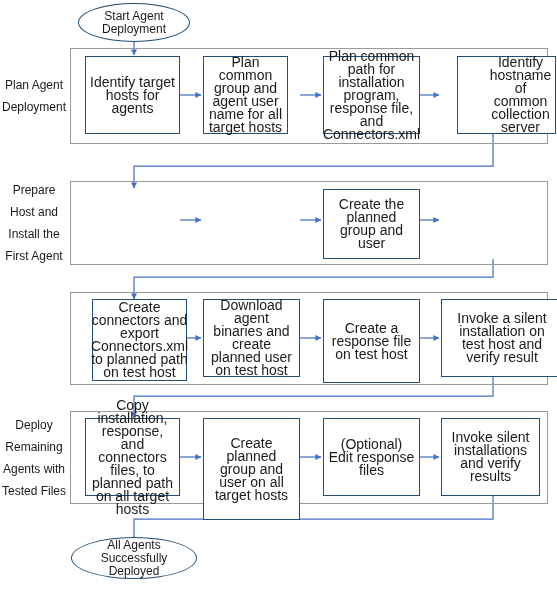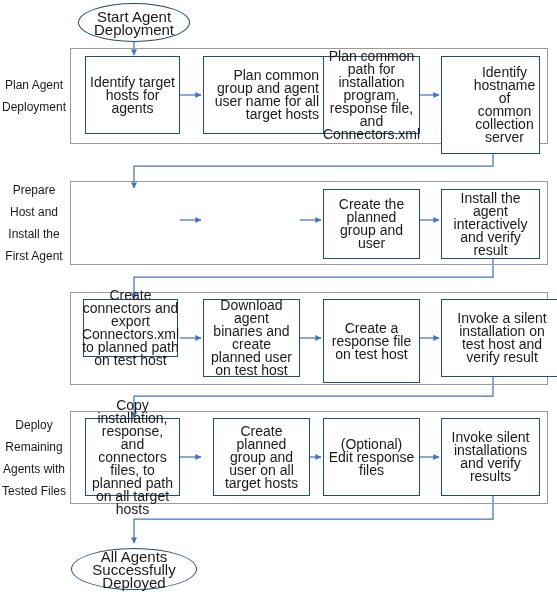--- a/index.html
+++ b/index.html
@@ -14,21 +14,21 @@
 
   
   .terminator{
     position:absolute;
     border:1.3px solid #1F4E79;
     border-radius:50%;
     background:#ffffff;
     display:flex;align-items:center;justify-content:flex-end;
     text-align:center;
     color:#1a1a1a;
-    font-size:15px;
+    font-size:12px;
     line-height:13px;
     box-sizing:border-box;
   }
   .terminator span{display:block;padding:0 6px;}
 
   
   .group{
     position:absolute;
     border:1.2px solid #9a9a9a;
     background:transparent;
@@ -107,69 +107,66 @@
     <span>Start Agent Deployment</span>
   </div>
 
   <div class="group" style="left:70px;top:48px;width:478px;height:96px;"></div>
   <div class="group-label" style="left:0px;top:48px;width:68px;height:96px;">
     <span>Plan Agent Deployment</span>
   </div>
   <div class="node" style="left:85px;top:56px;width:95px;height:78px;">
     <span>Identify target hosts for agents</span>
   </div>
-  <div class="node" style="left:203px;top:56px;width:121px;height:78px;text-align:right;">
+  <div class="node" style="left:203px;top:56px;width:85px;height:78px;">
     <span>Plan common group and agent user name for all target hosts</span>
   </div>
   <div class="node" style="left:323px;top:56px;width:97px;height:78px;">
     <span>Plan common path for installation program, response file, and Connectors.xml</span>
   </div>
-  <div class="node" style="left:441px;top:56px;width:99px;height:98px;padding-left:28px;">
+  <div class="node" style="left:457px;top:56px;width:99px;height:78px;padding-left:28px;">
     <span>Identify hostname of common collection server</span>
   </div>
 
   <div class="group" style="left:70px;top:181px;width:478px;height:84px;"></div>
   <div class="group-label" style="left:0px;top:181px;width:68px;height:84px;">
     <span>Prepare Host and Install the First Agent</span>
   </div>
   <div class="node" style="left:323px;top:189px;width:97px;height:70px;">
     <span>Create the planned group and user</span>
   </div>
-  <div class="node" style="left:441px;top:189px;width:99px;height:70px;">
-    <span>Install the agent interactively and verify result</span>
-  </div>
 
   <div class="group" style="left:70px;top:292px;width:478px;height:93px;"></div>
-  <div class="node" style="left:83px;top:299px;width:95px;height:58px;">
+  <div class="node" style="left:92px;top:299px;width:95px;height:82px;">
     <span>Create connectors and export Connectors.xml to planned path on test host</span>
   </div>
   <div class="node" style="left:203px;top:299px;width:97px;height:78px;">
     <span>Download agent binaries and create planned user on test host</span>
   </div>
   <div class="node" style="left:323px;top:299px;width:97px;height:84px;">
     <span>Create a response file on test host</span>
   </div>
   <div class="node" style="left:441px;top:299px;width:122px;height:78px;">
     <span>Invoke a silent installation on test host and verify result</span>
   </div>
 
   <div class="group" style="left:70px;top:411px;width:478px;height:93px;"></div>
   <div class="group-label" style="left:0px;top:411px;width:68px;height:93px;">
     <span>Deploy Remaining Agents with Tested Files</span>
   </div>
   <div class="node" style="left:85px;top:418px;width:95px;height:78px;">
     <span>Copy installation, response, and connectors files, to planned path on all target hosts</span>
   </div>
-  <div class="node" style="left:203px;top:418px;width:97px;height:78px;margin-left:10px;">
+  <div class="node" style="left:203px;top:418px;width:97px;height:102px;">
     <span>Create planned group and user on all target hosts</span>
   </div>
   <div class="node" style="left:323px;top:418px;width:97px;height:78px;">
     <span>(Optional) Edit response files</span>
   </div>
   <div class="node" style="left:441px;top:418px;width:99px;height:78px;">
     <span>Invoke silent installations and verify results</span>
   </div>
 
-  <div class="terminator" style="left:71px;top:548px;width:126px;height:42px;">
+  <div class="terminator" style="left:71px;top:537px;width:126px;height:42px;">
     <span>All Agents Successfully Deployed</span>
   </div>
 
 </div>
 
 </body></html>

